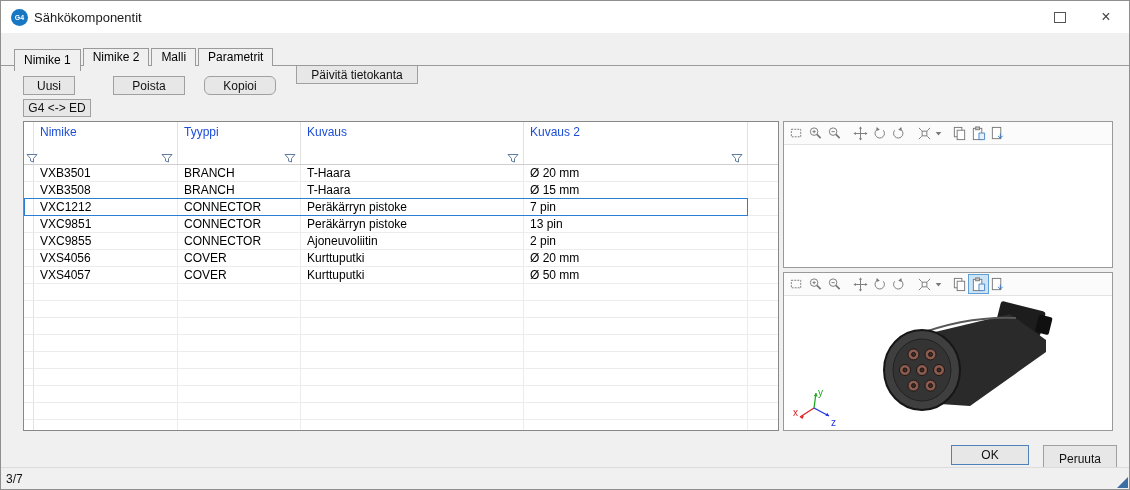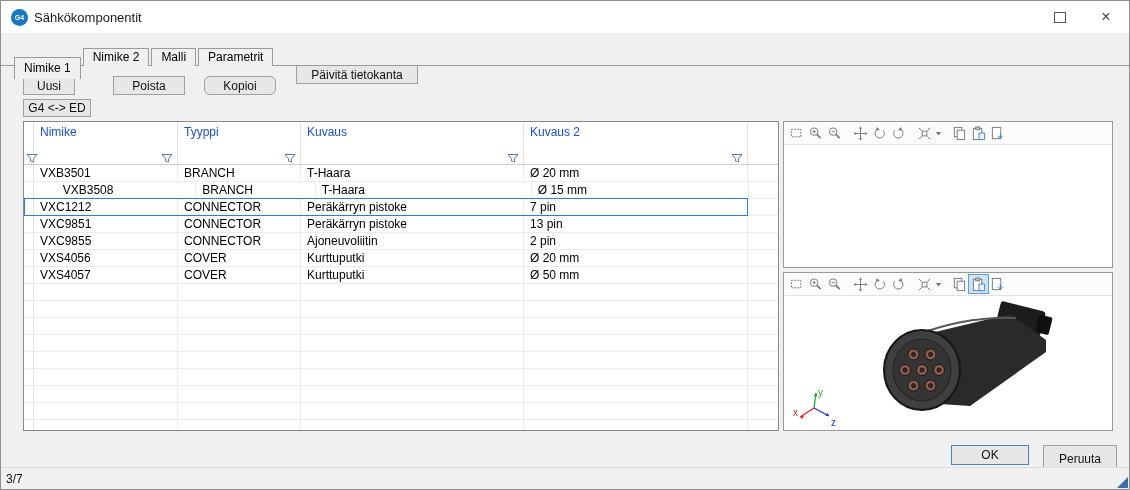--- a/index.html
+++ b/index.html
@@ -14,21 +14,21 @@
   .title-text{position:absolute;left:33px;top:9px;font-size:13px;color:#1a1a1a;}
   .win-btn{position:absolute;top:0;width:46px;height:32px;display:flex;align-items:center;
     justify-content:center;color:#444;cursor:default;}
   .btn-max{right:46px}
   .btn-max .box{width:10px;height:9px;border:1px solid #555;}
   .btn-close{right:0;font-size:16px;}
   
   .tab-strip{position:absolute;left:13px;top:44px;height:21px;display:flex;z-index:3;}
   .tab{height:17px;margin-top:3px;padding:0 9px;font-size:12px;line-height:17px;
     background:#f0f0f0;border:1px solid #9a9a9a;border-bottom:none;margin-right:2px;}
-  .tab.active{height:21px;margin-top:12px;line-height:20px;position:relative;z-index:4;}
+  .tab.active{height:21px;margin-top:4px;line-height:20px;position:relative;z-index:4;}
   .tab-baseline{position:absolute;left:0px;right:0px;top:64px;border-top:1px solid #9a9a9a;z-index:1;}
   
   .pbtn{position:absolute;height:19px;background:#e7e7e7;border:1px solid #a0a0a0;
     font-size:12px;display:flex;align-items:center;justify-content:center;
     box-sizing:border-box;color:#111;}
   #btn-new{left:22px;top:75px;width:52px;}
   #btn-delete{left:112px;top:75px;width:72px;}
   #btn-copy{left:203px;top:75px;width:72px;border-radius:6px;}
   #btn-update{left:295px;top:64px;width:122px;}
   #btn-g4ed{left:22px;top:98px;width:68px;height:18px;}
@@ -142,21 +142,21 @@
         <div class="grid-row">
           <div class="gr-ind" style="width: 10px;"></div>
           <div class="gr-cell" style="width: 144px;">VXB3501</div>
           <div class="gr-cell" style="width: 123px;">BRANCH</div>
           <div class="gr-cell" style="width: 223px;">T-Haara</div>
           <div class="gr-cell" style="width: 224px;">Ø 20 mm</div>
           <div class="gr-cell" style="width: 30px; border-right: none;"></div>
         </div>
         <div class="grid-row">
           <div class="gr-ind" style="width: 10px;"></div>
-          <div class="gr-cell" style="width: 144px; margin-left: 23px;">VXB3508</div>
+          <div class="gr-cell" style="width: 144px;">VXB3508</div>
           <div class="gr-cell" style="width: 123px;">BRANCH</div>
           <div class="gr-cell" style="width: 223px;">T-Haara</div>
           <div class="gr-cell" style="width: 224px;">Ø 15 mm</div>
           <div class="gr-cell" style="width: 30px; border-right: none;"></div>
         </div>
         <div class="grid-row selected">
           <div class="gr-ind" style="width: 10px;"></div>
           <div class="gr-cell" style="width: 144px;">VXC1212</div>
           <div class="gr-cell" style="width: 123px;">CONNECTOR</div>
           <div class="gr-cell" style="width: 223px;">Peräkärryn pistoke</div>

